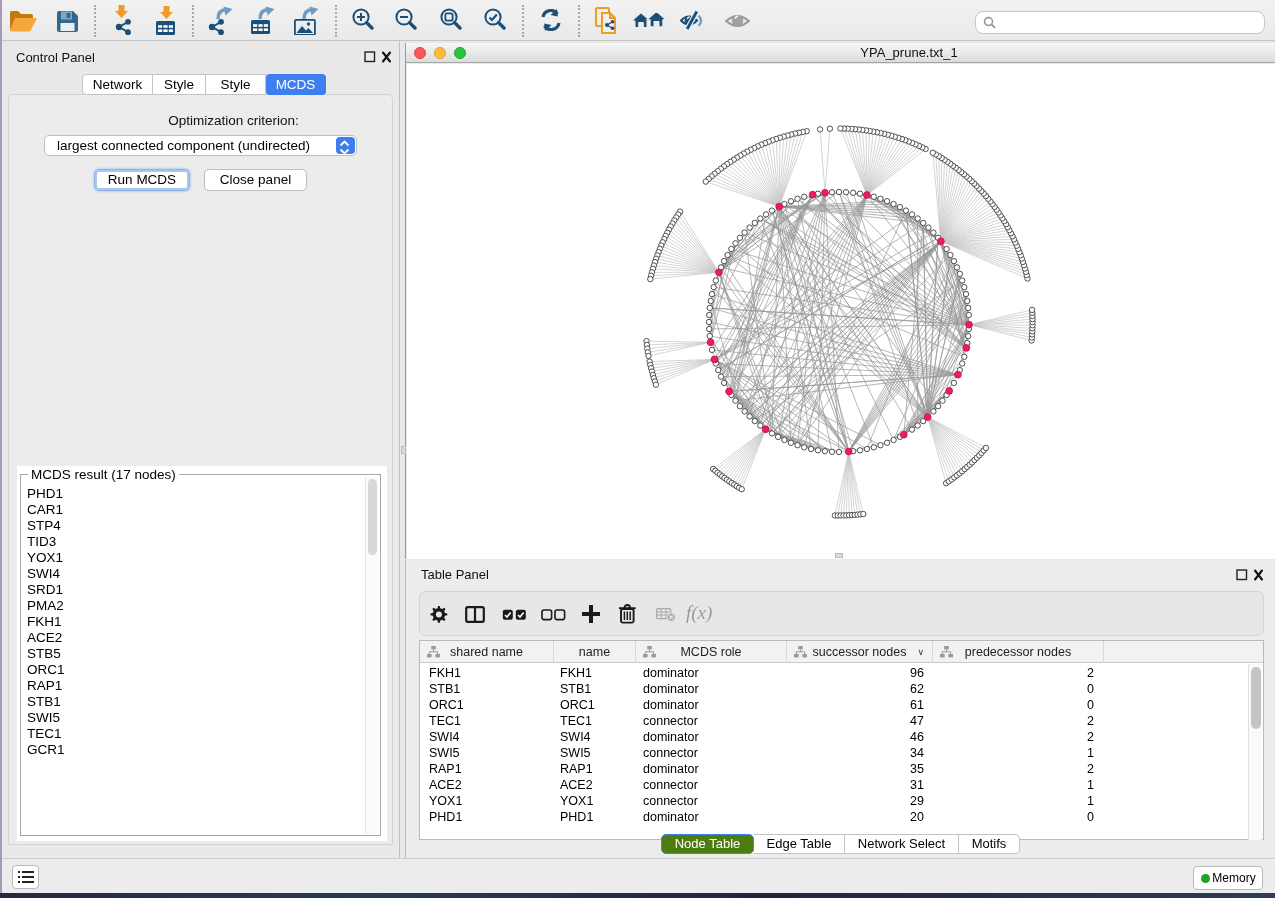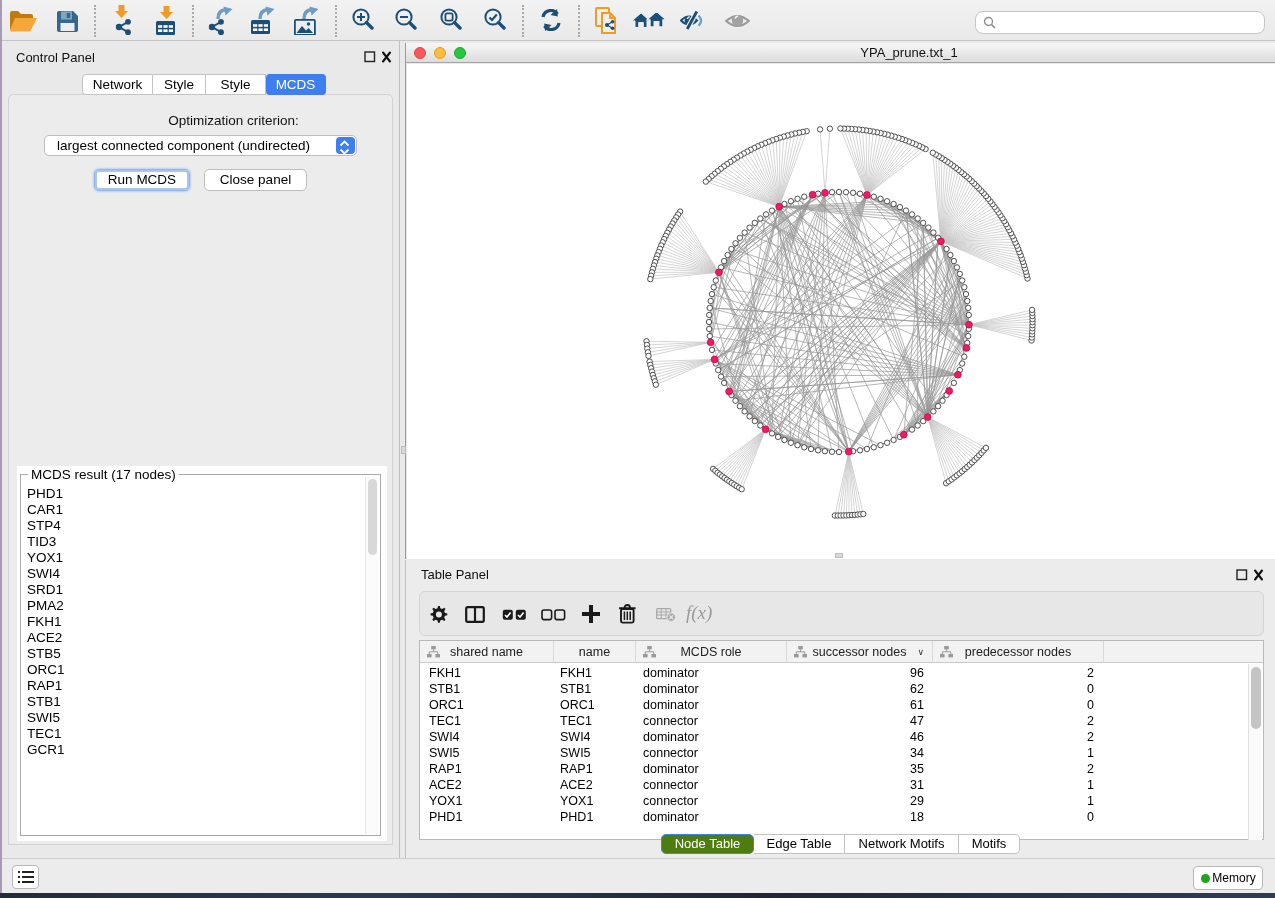--- a/index.html
+++ b/index.html
@@ -1237,31 +1237,31 @@
         <div class="row" style="top:113px;left:367px;width:137px;text-align:right">31</div>
         <div class="row" style="top:113px;left:513px;width:161px;text-align:right">1</div>
         <div class="row" style="top:129px;left:9px">YOX1</div>
         <div class="row" style="top:129px;left:140px">YOX1</div>
         <div class="row" style="top:129px;left:223px">connector</div>
         <div class="row" style="top:129px;left:367px;width:137px;text-align:right">29</div>
         <div class="row" style="top:129px;left:513px;width:161px;text-align:right">1</div>
         <div class="row" style="top:145px;left:9px">PHD1</div>
         <div class="row" style="top:145px;left:140px">PHD1</div>
         <div class="row" style="top:145px;left:223px">dominator</div>
-        <div class="row" style="top:145px;left:367px;width:137px;text-align:right">18</div>
+        <div class="row" style="top:145px;left:367px;width:137px;text-align:right">20</div>
         <div class="row" style="top:145px;left:513px;width:161px;text-align:right">0</div>
       </div>
     <div id="tsb">
         <div class="thumb"></div>
       </div>
   </div>
   <div id="btabs">
     <div class="t first sel" style="width:93px">Node Table</div>
       <div class="t" style="width:91px">Edge Table</div>
-      <div class="t" style="width:114px">Network Motifs</div>
+      <div class="t" style="width:114px">Network Select</div>
       <div class="t last" style="width:61px">Motifs</div>
   </div>
 </div>
 
 <div class="abs" id="statusbar">
   <div id="hamb">
       <svg style="position:absolute;left:5px;top:4px" width="16" height="14" viewBox="0 0 16 14">
         <g fill="#222">
           <rect x="0" y="1" width="2" height="2"></rect>
           <rect x="4" y="1" width="12" height="2"></rect>

